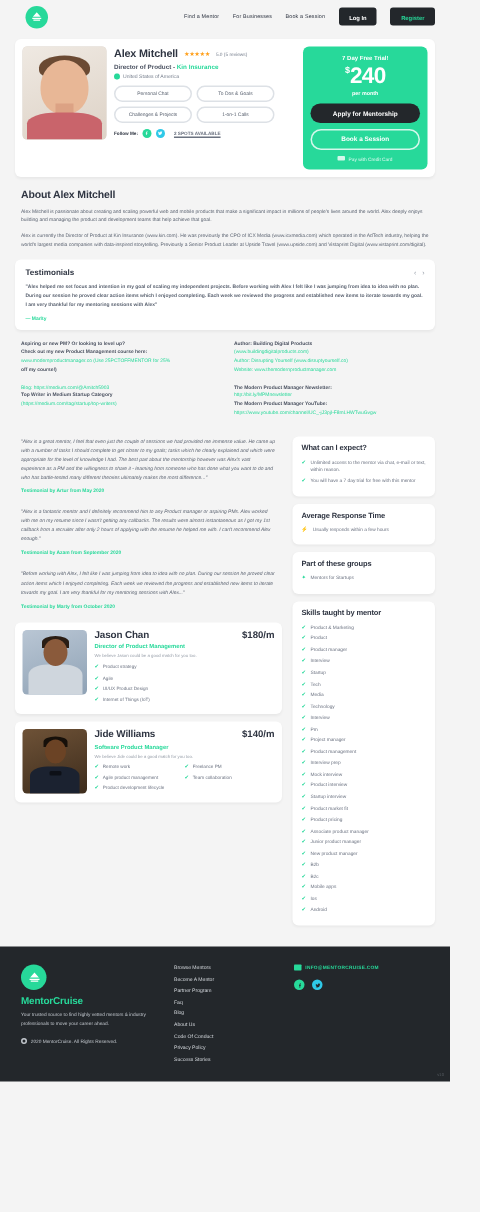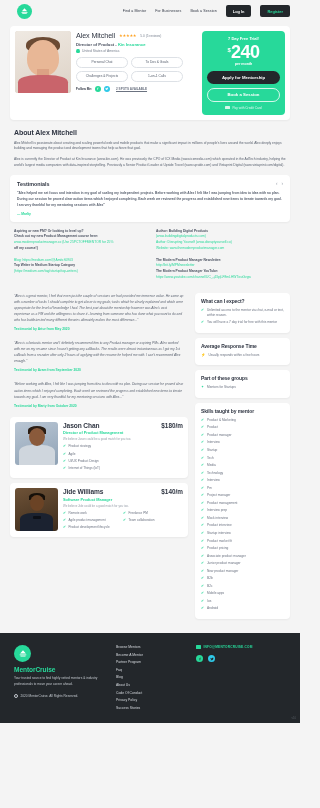--- a/index.html
+++ b/index.html
@@ -44,21 +44,21 @@
   .hero-photo .face { position:absolute; left:12px; top:9px; width:32px; height:36px;
     background:#e8b796; border-radius:50% 50% 45% 45%; }
   .hero-photo .hair { position:absolute; left:11px; top:6px; width:34px; height:16px;
     background:#6b4a33; border-radius:50% 50% 40% 40%; }
   .hero-photo .shirt { position:absolute; left:3px; bottom:0; width:50px; height:18px;
     background:#c9646b; border-radius:40% 40% 0 0; }
   .hero-photo .neck { position:absolute; left:22px; bottom:14px; width:12px; height:10px; background:#dca284; }
 
   .hero-info { flex:1 1 auto; min-width:0; }
   .name-row { display:flex; align-items:center; gap:4px; }
-  .m-name { font-size:7.2px; font-weight:normal; color:#2f3542; letter-spacing:-.1px; }
+  .m-name { font-size:7.2px; font-weight:bold; color:#2f3542; letter-spacing:-.1px; }
   .stars { color:#ff9f1a; font-size:4.2px; letter-spacing:-.3px; }
   .rating-txt { font-size:3.2px; color:#7a8290; }
   .m-title { font-size:4.2px; color:#4a5160; margin-top:1.5px; font-weight:600; }
   .m-title .co { color:#27d99a; }
   .m-loc { font-size:3.4px; color:#7a8290; margin-top:2px; display:flex; align-items:center; gap:2.5px; }
   .pin { width:3.5px; height:4.5px; background:#27d99a; border-radius:50% 50% 50% 50%/60% 60% 40% 40%; display:inline-block; }
   .chips { display:flex; flex-wrap:wrap; gap:3px; margin-top:4px; }
   .chip {
     border:0.6px solid #dde1e6; border-radius:8px; font-size:3.3px; color:#5a6270;
     padding:2.4px 0; text-align:center; width:52px;
@@ -71,21 +71,21 @@
   .sico svg { width:3.6px; height:3.6px; }
   .spots { font-size:3.1px; font-weight:bold; color:#6b7280; text-decoration:underline; margin-left:3px; }
 
   .hero-cta {
     width:83px; flex:0 0 auto; background:#27d99a; border-radius:4px;
     padding:5px 5px; text-align:center; color:#fff;
   }
   .trial { font-size:4px; font-weight:bold; }
   .price { font-weight:bold; line-height:1; margin-top:2px; }
   .price .cur { font-size:6px; vertical-align:super; }
-  .price .amt { font-size:18px; letter-spacing:-.5px; }
+  .price .amt { font-size:15px; letter-spacing:-.5px; }
   .permo { font-size:3.6px; font-weight:bold; margin-top:1px; }
   .btn-dark {
     background:#23272b; color:#fff; font-size:4.3px; font-weight:bold;
     border-radius:9px; padding:4px 0; margin-top:5px;
   }
   .btn-outline {
     border:0.8px solid rgba(255,255,255,.8); color:#fff; font-size:4.3px; font-weight:bold;
     border-radius:9px; padding:3.6px 0; margin-top:3.5px;
   }
   .paycc { font-size:3.2px; color:rgba(255,255,255,.85); margin-top:4px; display:flex; align-items:center; justify-content:center; gap:2px; }

